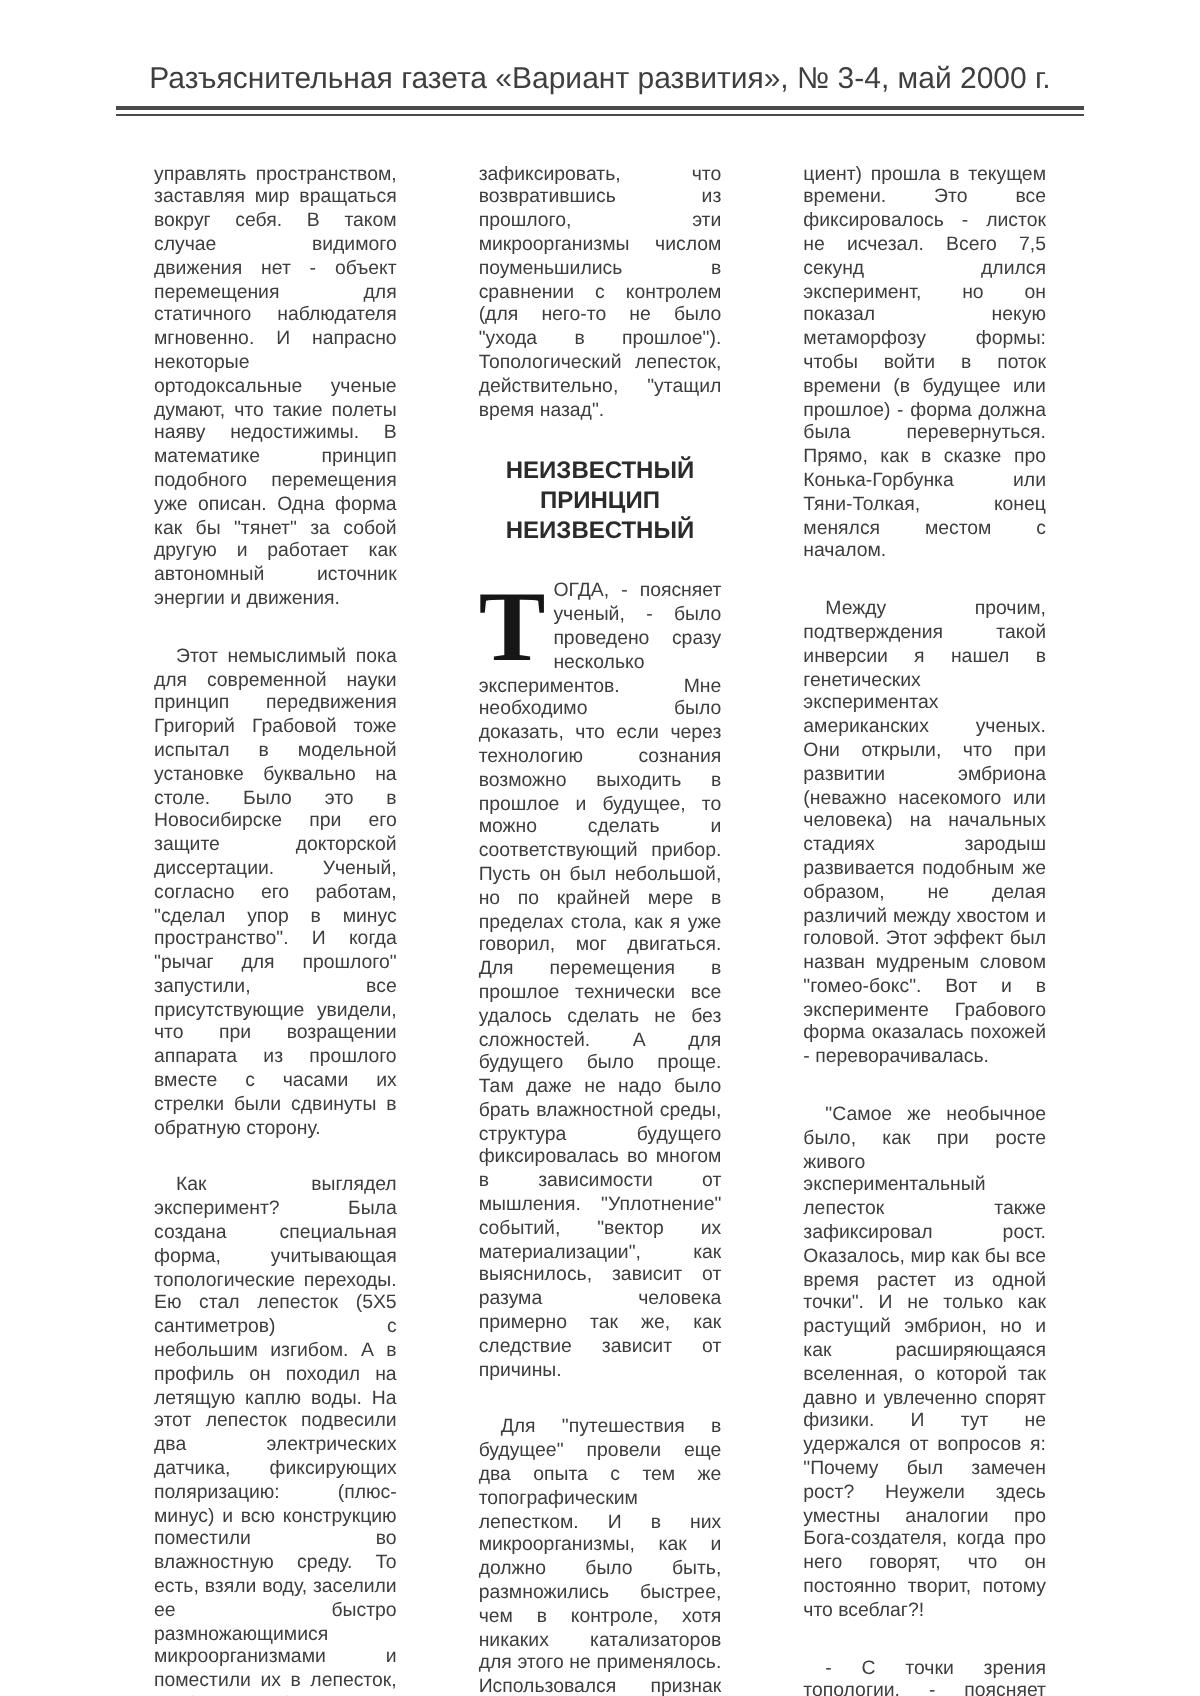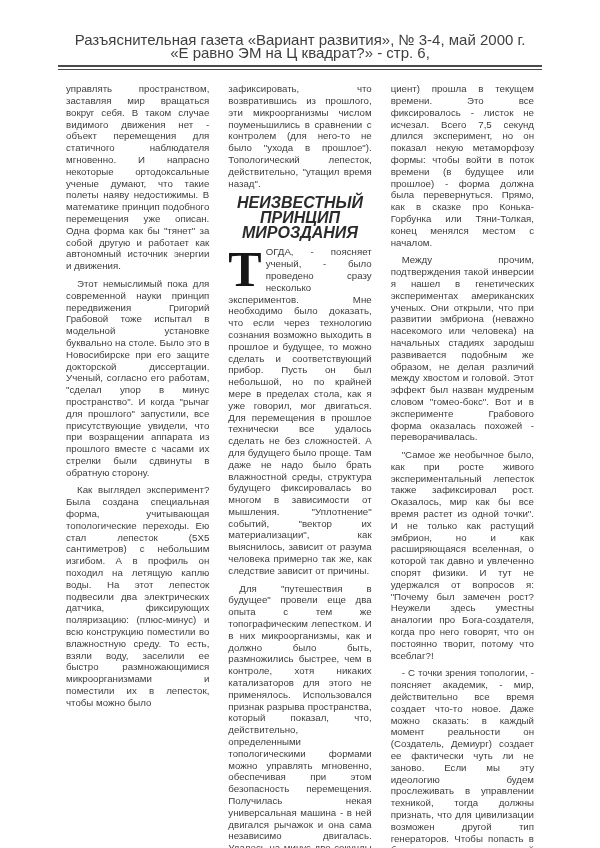--- a/index.html
+++ b/index.html
@@ -38,31 +38,30 @@
     margin: 7px 60px 0;
   }
   .col {
     flex: 1 1 0;
     min-width: 0;
     text-align: justify;
     font-size: 9.7px;
     line-height: 11.8px;
     color: #3d3d3d;
   }
-  .para { margin: 6px; text-indent: 11px; }
+  .para { margin: 17px; text-indent: 11px; }
   .para.cont { text-indent: 0; }
   .section-heading {
     margin: 6px 0 4px;
-    font-size: 16px;
+    font-size: 12px;
     line-height: 15px;
     font-weight: bold;
     text-align: center;
     text-indent: 0;
     color: #2b2b2b;
-    font-style: italic;
   }
   .section-heading span { display: block; }
   .dropcap-para { text-indent: 0; }
   .dropcap {
     float: left;
     font-family: "Liberation Serif", serif;
     font-weight: bold;
     font-size: 50px;
     line-height: 41px;
     padding: 3px 4px 0 0;
@@ -75,38 +74,37 @@
     color: #3d3d3d;
   }
 </style>
 </head>
 <body>
 
 <div class="page">
 
   <div class="masthead">
     <span class="line">Разъяснительная газета «Вариант развития», № 3-4, май 2000 г.</span>
-    <span class="line">«Е равно ЭМ на Ц квадрат?» - стр. 6,</span>
   </div>
 
   <div class="double-rule"></div>
 
   <div class="columns">
 
     <div class="col">
       <p class="para cont">управлять пространством, заставляя мир вращаться вокруг себя. В таком случае видимого движения нет - объект перемещения для статичного наблюдателя мгновенно. И напрасно некоторые ортодоксальные ученые думают, что такие полеты наяву недостижимы. В математике принцип подобного перемещения уже описан. Одна форма как бы "тянет" за собой другую и работает как автономный источник энергии и движения.</p>
       <p class="para">Этот немыслимый пока для современной науки принцип передвижения Григорий Грабовой тоже испытал в модельной установке буквально на столе. Было это в Новосибирске при его защите докторской диссертации. Ученый, согласно его работам, "сделал упор в минус пространство". И когда "рычаг для прошлого" запустили, все присутствующие увидели, что при возращении аппарата из прошлого вместе с часами их стрелки были сдвинуты в обратную сторону.</p>
       <p class="para">Как выглядел эксперимент? Была создана специальная форма, учитывающая топологические переходы. Ею стал лепесток (5Х5 сантиметров) с небольшим изгибом. А в профиль он походил на летящую каплю воды. На этот лепесток подвесили два электрических датчика, фиксирующих поляризацию: (плюс-минус) и всю конструкцию поместили во влажностную среду. То есть, взяли воду, заселили ее быстро размножающимися микроорганизмами и поместили их в лепесток, чтобы можно было</p>
     </div>
 
     <div class="col">
       <p class="para cont">зафиксировать, что возвратившись из прошлого, эти микроорганизмы числом поуменьшились в сравнении с контролем (для него-то не было "ухода в прошлое"). Топологический лепесток, действительно, "утащил время назад".</p>
       <h2 class="section-heading">
         <span>НЕИЗВЕСТНЫЙ</span>
-        <span>ПРИНЦИП МИРОЗДАНИЯ</span>
+        <span>ПРИНЦИП НЕИЗВЕСТНЫЙ</span>
       </h2>
       <p class="para dropcap-para"><span class="dropcap">Т</span><span>ОГДА, - поясняет ученый, - было проведено сразу несколько экспериментов. Мне необходимо было доказать, что если через технологию сознания возможно выходить в прошлое и будущее, то можно сделать и соответствующий прибор. Пусть он был небольшой, но по крайней мере в пределах стола, как я уже говорил, мог двигаться. Для перемещения в прошлое технически все удалось сделать не без сложностей. А для будущего было проще. Там даже не надо было брать влажностной среды, структура будущего фиксировалась во многом в зависимости от мышления. "Уплотнение" событий, "вектор их материализации", как выяснилось, зависит от разума человека примерно так же, как следствие зависит от причины.</span></p>
       <p class="para">Для "путешествия в будущее" провели еще два опыта с тем же топографическим лепестком. И в них микроорганизмы, как и должно было быть, размножились быстрее, чем в контроле, хотя никаких катализаторов для этого не применялось. Использовался признак разрыва пространства, который показал, что, действительно, определенными топологическими формами можно управлять мгновенно, обеспечивая при этом безопасность перемещения. Получилась некая универсальная машина - в ней двигался рычажок и она сама независимо двигалась. Удалось на минус две секунды "нырнуть" в прошлое и на плюс 4,5 секунды - в будущее, и одна секунда (как коэффи-</p>
     </div>
 
     <div class="col">
       <p class="para cont">циент) прошла в текущем времени. Это все фиксировалось - листок не исчезал. Всего 7,5 секунд длился эксперимент, но он показал некую метаморфозу формы: чтобы войти в поток времени (в будущее или прошлое) - форма должна была перевернуться. Прямо, как в сказке про Конька-Горбунка или Тяни-Толкая, конец менялся местом с началом.</p>
       <p class="para">Между прочим, подтверждения такой инверсии я нашел в генетических экспериментах американских ученых. Они открыли, что при развитии эмбриона (неважно насекомого или человека) на начальных стадиях зародыш развивается подобным же образом, не делая различий между хвостом и головой. Этот эффект был назван мудреным словом "гомео-бокс". Вот и в эксперименте Грабового форма оказалась похожей - переворачивалась.</p>
       <p class="para">"Самое же необычное было, как при росте живого экспериментальный лепесток также зафиксировал рост. Оказалось, мир как бы все время растет из одной точки". И не только как растущий эмбрион, но и как расширяющаяся вселенная, о которой так давно и увлеченно спорят физики. И тут не удержался от вопросов я: "Почему был замечен рост? Неужели здесь уместны аналогии про Бога-создателя, когда про него говорят, что он постоянно творит, потому что всеблаг?!</p>
       <p class="para">- С точки зрения топологии, - поясняет академик, - мир, действительно все время создает что-то новое. Даже можно сказать: в каждый момент реальности он (Создатель, Демиург) создает ее фактически чуть ли не заново. Если мы эту идеологию будем прослеживать в управлении техникой, тогда должны признать, что для цивилизации возможен другой тип генераторов. Чтобы попасть в будущее, то исходя из этой логики, надо будет все-</p>

